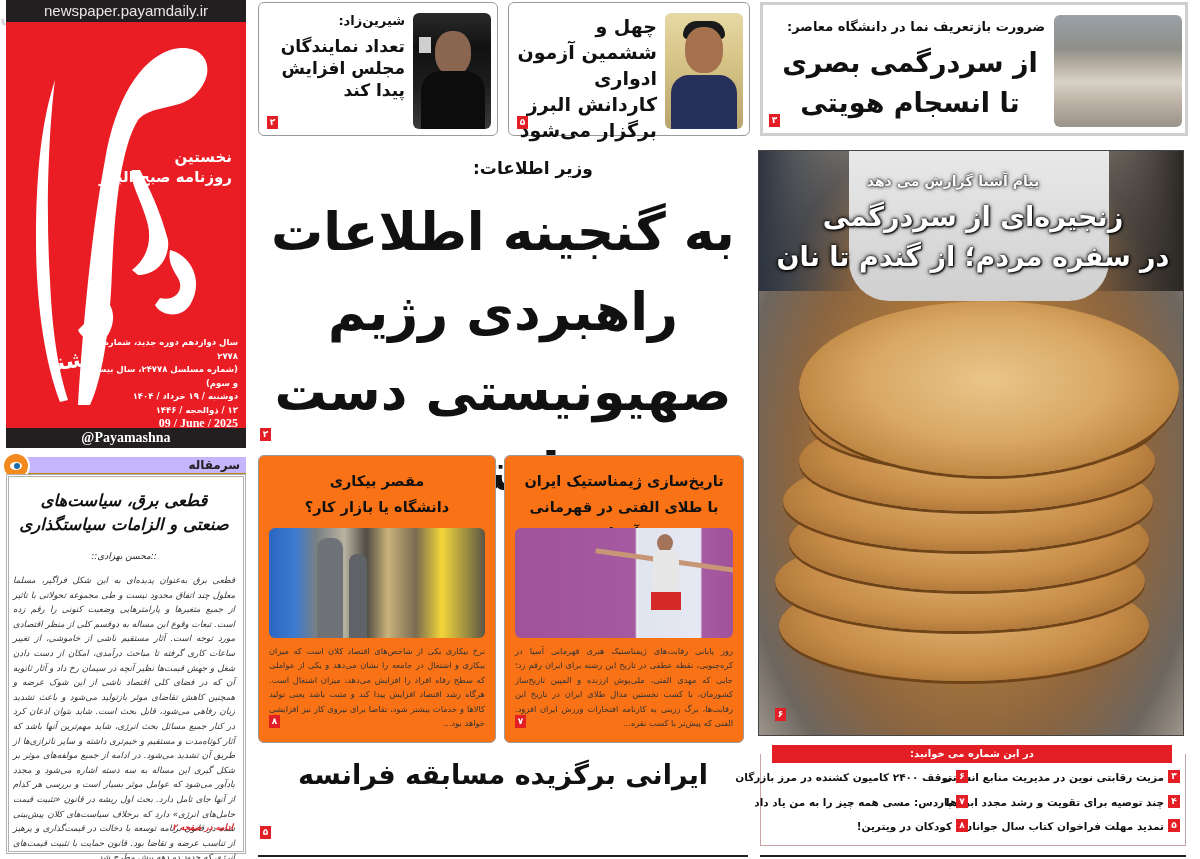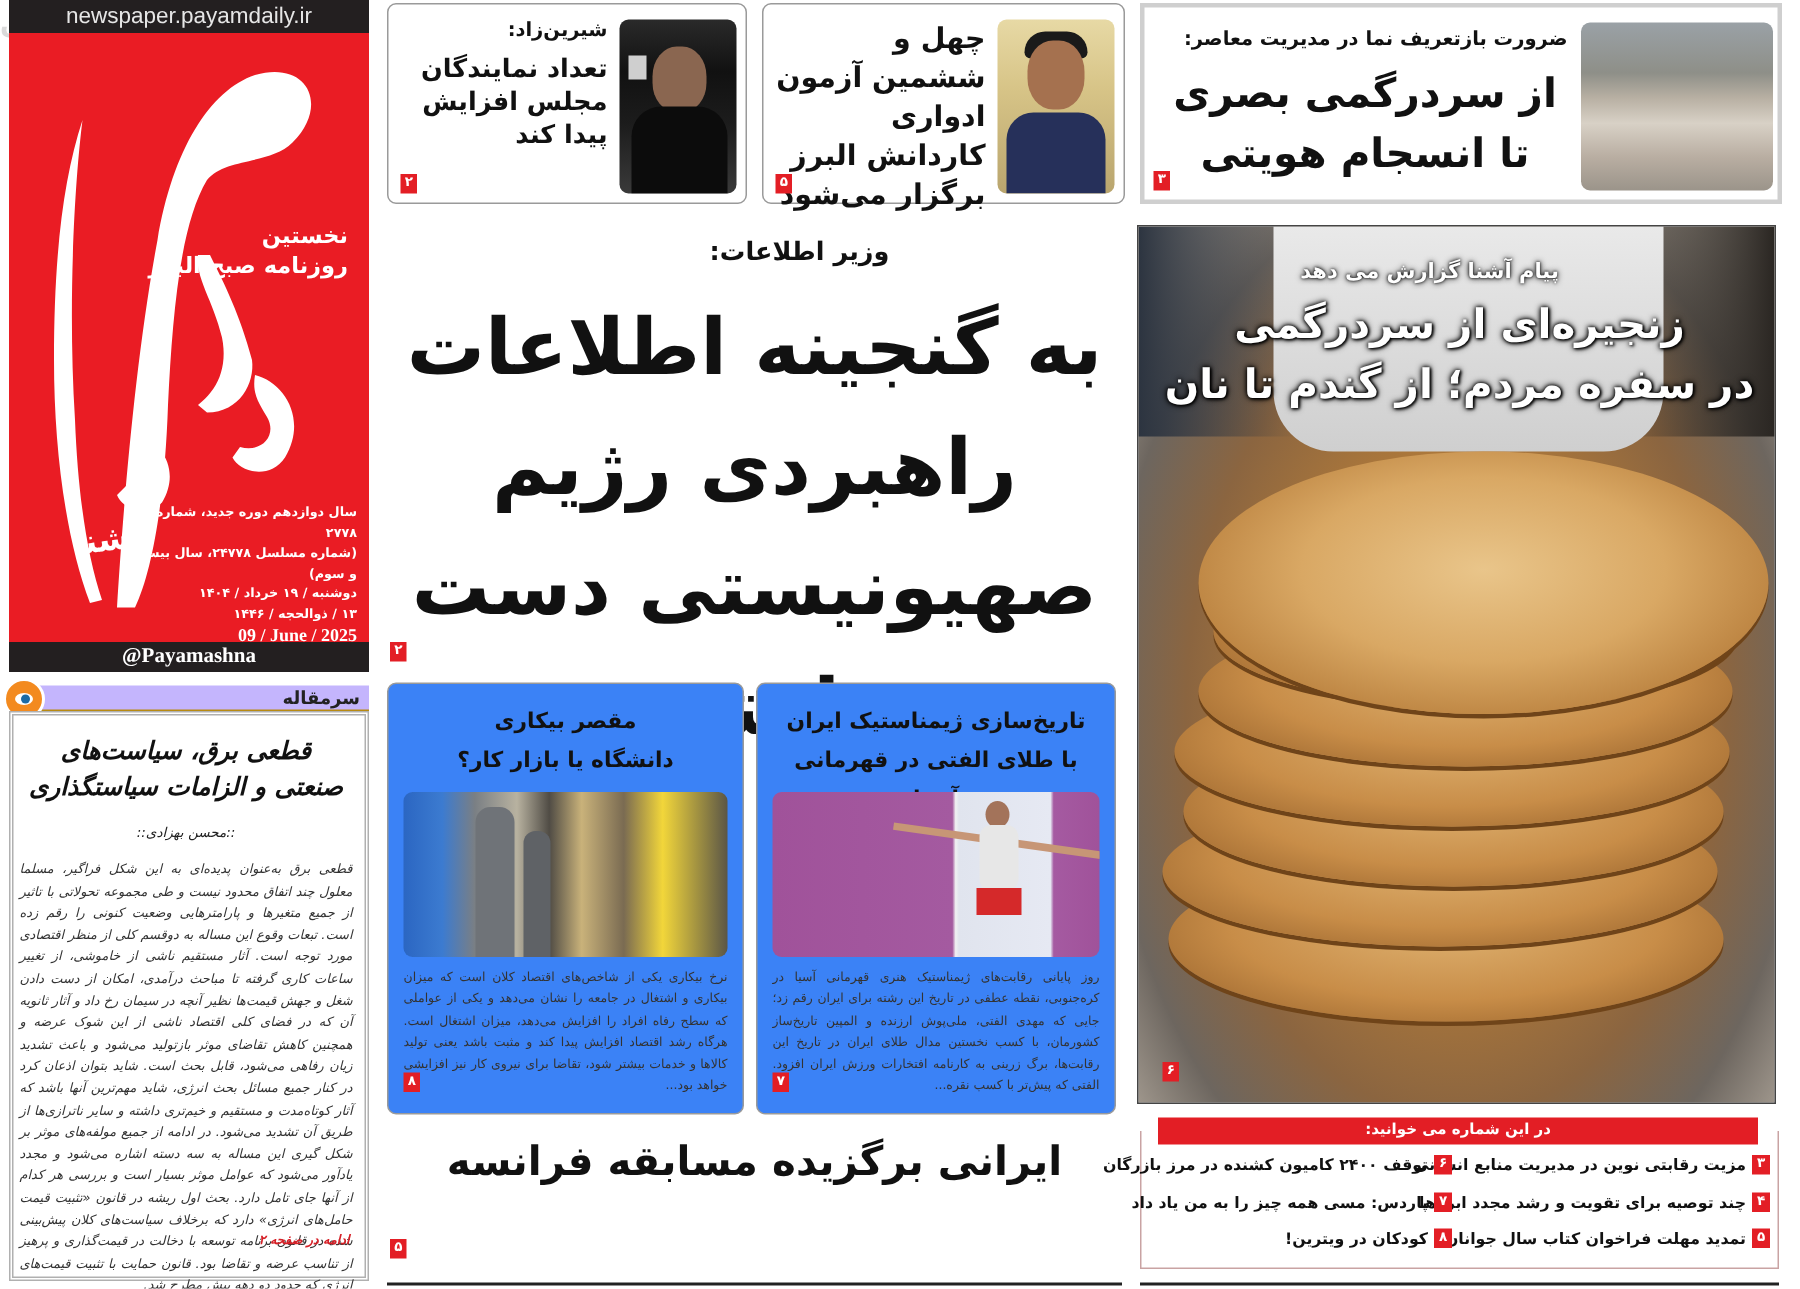--- a/index.html
+++ b/index.html
@@ -66,21 +66,21 @@
              background: radial-gradient(ellipse at 50% 55%, #c48a45 0%, #b07a3a 35%, #8b6540 60%, #6d665f 78%, #bdb4a8 100%); }
   .feature .shirt { position:absolute; left:90px; top:0; width:260px; height:150px; background:linear-gradient(180deg,#e9e9e9,#cfcfcf); border-radius:0 0 40px 40px; }
   .feature .bg-dark { position:absolute; left:0; top:0; width:100%; height:140px; background:linear-gradient(90deg,#2c3440 0%,transparent 25%,transparent 75%,#2a2622 100%); }
   .bread { position:absolute; border-radius:50%; background: radial-gradient(ellipse at 50% 40%, #e0b473 0%, #c88d48 55%, #8e5a26 100%); box-shadow: 0 3px 0 #6f4419; }
   .feat-kicker { position:absolute; right: 40px; top: 22px; width: 380px; text-align: center; color: #fff; font-size: 14px; font-weight: bold;
                  text-shadow: 0 0 4px #000, 0 0 2px #000; }
   .feat-head { position:absolute; right: 10px; top: 46px; width: 400px; text-align: center; color: #fff; font-size: 27px; font-weight: bold; line-height: 40px;
                text-shadow: 0 0 5px #000, 0 0 3px #000, 1px 1px 2px #000; }
 
   
-  .box { border: 1px solid #9a9a9a; border-radius: 6px; background: #3b82f6; }
+  .box { border: 1px solid #9a9a9a; border-radius: 6px; background: #f97316; }
   .b1 { left: 258px; top: 455px; width: 238px; height: 288px; }
   .b2 { left: 504px; top: 455px; width: 240px; height: 288px; }
   .b-head { position:absolute; left: 8px; right: 8px; top: 12px; text-align: center; font-size: 14.5px; font-weight: bold; line-height: 26px; }
   .b-photo { position:absolute; left: 10px; top: 72px; right: 10px; height: 110px; border-radius: 6px; overflow: hidden; }
   .b-body { position:absolute; left: 10px; right: 10px; top: 188px; font-size: 8.3px; line-height: 14.4px; text-align: justify; color: #333; }
   .ph-factory { background: linear-gradient(90deg,#2b66c2 0%,#3c7bd0 12%,#7a7f84 22%,#b8b2a0 35%,#504c45 45%,#c9b27a 55%,#7a6b52 68%,#f2d63a 80%,#5b5647 100%); }
   .ph-factory .w1 { position:absolute; left:48px; top:10px; width:26px; height:100px; background:#6f7378; border-radius:10px 10px 0 0; }
   .ph-factory .w2 { position:absolute; left:80px; top:26px; width:18px; height:84px; background:#5f6266; border-radius:8px 8px 0 0; }
   .ph-gym { background: linear-gradient(90deg,#a0529a 0%,#a45aa0 55%,#f1f1f3 56%,#e0e4ee 57%,#e6e9f3 85%,#a55aa1 86%,#a0529a 100%); }
   .ph-gym .torso { position:absolute; left:138px; top:22px; width:26px; height:44px; background:#e7e7e7; border-radius:8px; }
@@ -157,21 +157,21 @@
       <div class="hair"></div>
       <div class="face"></div>
       <div class="body"></div>
     </div>
   <div class="t-head" style="right:92px; top:10px; width:140px; font-size:19px; line-height:26px;">چهل و ششمین آزمون ادواری کاردانش البرز برگزار می‌شود</div>
   <div class="pg" style="left:8px; bottom:6px;">۵</div>
 </div>
 
 <div class="abs teaser t3">
   <div class="photo ph-city"></div>
-  <div class="t-kicker" style="right:140px; top:14px; font-size:13px;">ضرورت بازتعریف نما در مدیریت معاصر:</div>
+  <div class="t-kicker" style="right:140px; top:14px; font-size:13px;">ضرورت بازتعریف نما در دانشگاه معاصر:</div>
   <div class="t-head" style="right:140px; top:38px; width:270px; font-size:27px; line-height:40px; text-align:center;">از سردرگمی بصری تا انسجام هویتی</div>
   <div class="pg" style="left:6px; bottom:6px;">۳</div>
 </div>
 
 <div class="abs lead-kicker">وزیر اطلاعات:</div>
 <div class="abs lead-head">
   <div>به گنجینه اطلاعات</div>
   <div>راهبردی رژیم</div>
   <div>صهیونیستی دست یافتیم</div>
 </div>

